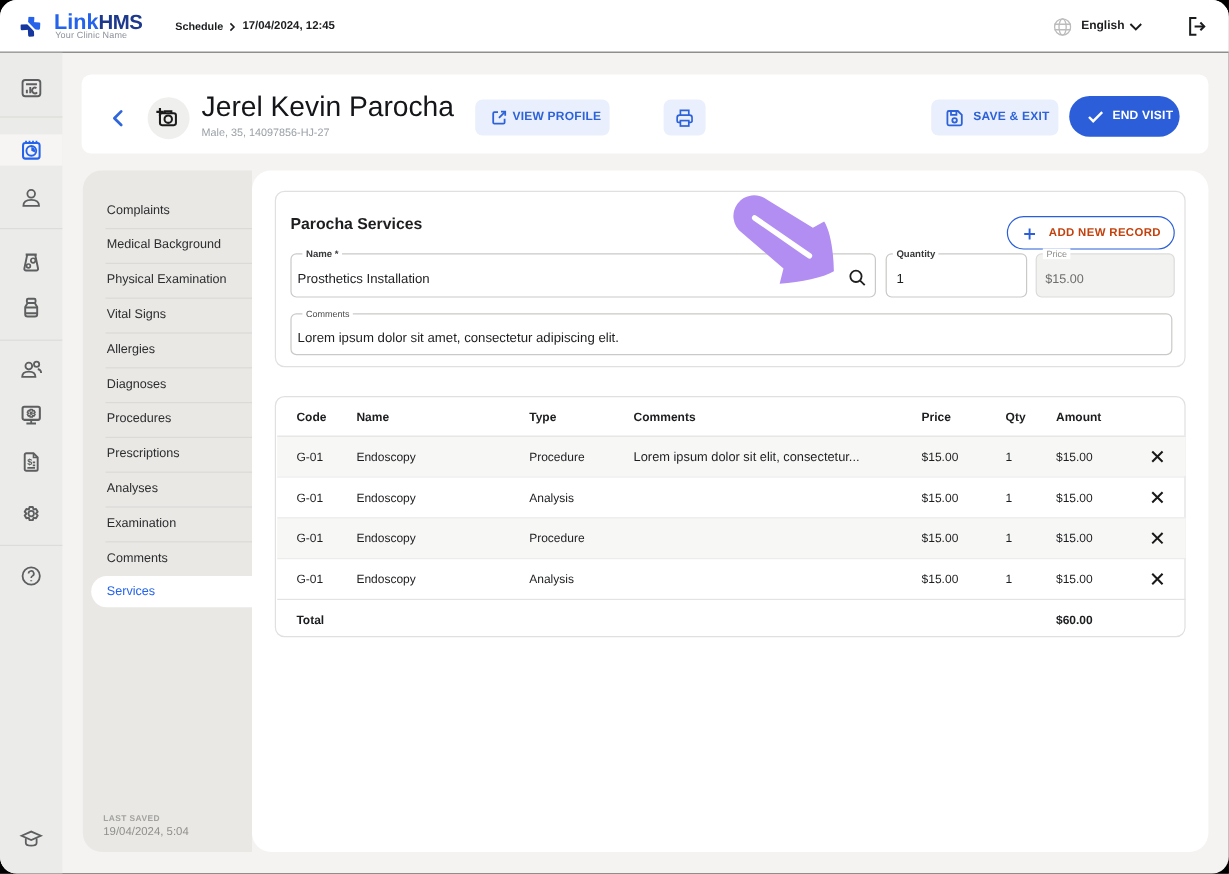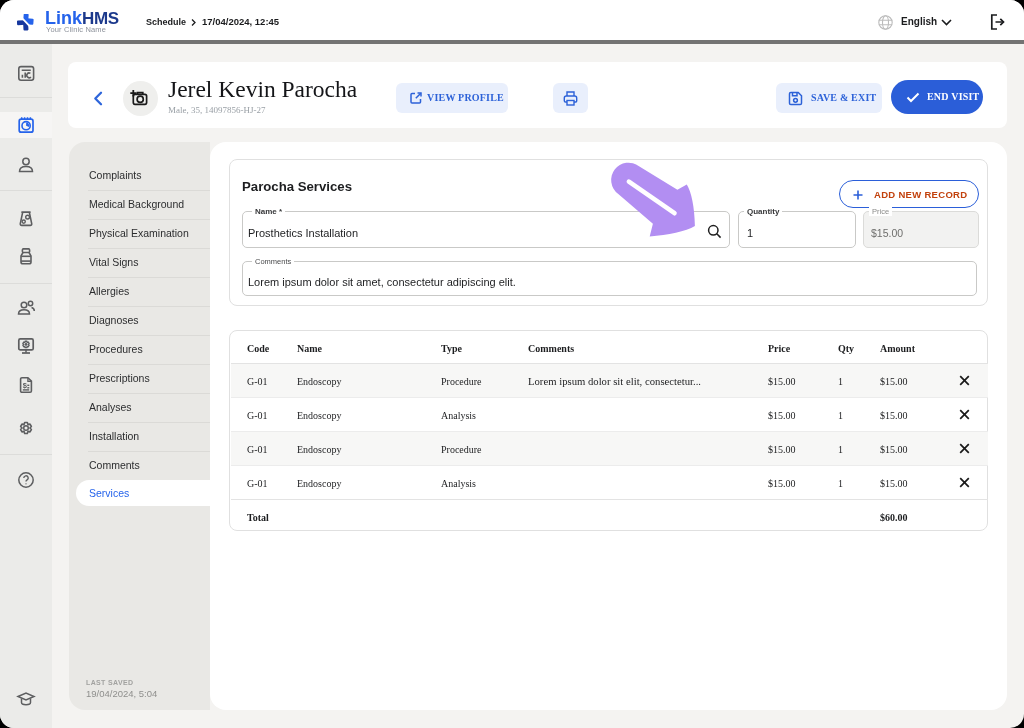--- a/index.html
+++ b/index.html
@@ -1,21 +1,21 @@
 <!DOCTYPE html>
 <html><head>
 <meta charset="utf-8">
 <style>
   * { margin:0; padding:0; box-sizing:border-box; }
   html,body { width:1024px; height:728px; background:#000; font-family:"Liberation Sans", sans-serif; }
   .app { position:absolute; left:0; top:0; width:1024px; height:728px; border-radius:14px; overflow:hidden; background:#f4f3f1; }
   .abs { position:absolute; }
 
   
-  .topbar { position:absolute; left:0; top:0; width:1024px; height:44px; background:#fff; border-bottom:4px solid #737373; }
+  .topbar { position:absolute; left:0; top:0; width:1024px; height:44px; background:#fff; border-bottom:1px solid #737373; }
   .logo-link { position:absolute; left:45px; top:9px; font-size:18px; line-height:18px; font-weight:bold; color:#2563eb; white-space:nowrap; }
   .logo-hms { color:#1c398c; font-size:17px; letter-spacing:-0.4px; }
   .logo-sub { position:absolute; left:46px; top:26px; font-size:7.5px; line-height:8px; color:#8d929b; letter-spacing:0.15px; white-space:nowrap; }
   .crumb-a { position:absolute; left:146px; top:17px; font-size:9px; line-height:10px; font-weight:bold; color:#1b1c1e; }
   .crumb-b { position:absolute; left:202px; top:17px; font-size:9.5px; line-height:10px; font-weight:600; color:#1b1c1e; }
   .tb-eng { position:absolute; left:901px; top:17px; font-size:10px; line-height:10px; font-weight:600; color:#1b1c1e; }
 
   
   .rail { position:absolute; left:0; top:44px; width:52px; height:684px; background:#ebebe9; }
   .rail-sep { position:absolute; left:0; width:52px; height:1px; background:#dcdcda; }
@@ -28,21 +28,21 @@
   .msep { position:absolute; left:19px; right:0; height:1px; background:#dbdad7; }
   .msel { position:absolute; left:7px; top:338px; width:134px; height:26px; background:#fff; border-radius:13px 0 0 13px; }
   .msel span { position:absolute; left:13px; top:7px; font-size:10.5px; line-height:12px; color:#2563eb; }
   .lastsaved1 { position:absolute; left:17px; top:537px; font-size:7px; line-height:8px; font-weight:bold; letter-spacing:0.35px; color:#a2a2a0; }
   .lastsaved2 { position:absolute; left:17px; top:547px; font-size:9.5px; line-height:10px; color:#8f8f8d; }
 
   
   .content { position:absolute; left:210px; top:142px; width:797px; height:568px; background:#fff; border-radius:16px; }
   .card { position:absolute; border:1px solid #e0e0e0; border-radius:8px; background:#fff; }
   .card1 { left:19px; top:17px; width:759px; height:147px; }
-  .card2 { left:19px; top:188px; width:759px; height:201px;font-family:Liberation Serif, serif; }
+  .card2 { left:19px; top:188px; width:759px; height:201px; }
 
   .ps-title { position:absolute; left:12px; top:19px; font-size:13.2px; line-height:16px; font-weight:600; color:#1d1e20; }
   .addbtn { position:absolute; left:609px; top:20px; width:140px; height:27.5px; border:1.5px solid #2b5fd9; border-radius:14px; color:#c2410c; }
   .addbtn span { position:absolute; left:34px; top:8.5px; font-size:9.5px; line-height:10px; font-weight:bold; letter-spacing:0.3px; white-space:nowrap; }
 
   .field { position:absolute; border:1px solid #c9c9c7; border-radius:5px; background:#fff; }
   .flabel { position:absolute; top:-5px; left:9px; font-size:8px; line-height:9px; font-weight:600; color:#37383a; background:#fff; padding:0 3px; white-space:nowrap; }
   .fval { position:absolute; left:5px; top:15px; font-size:11px; line-height:12px; color:#1d1e20; white-space:nowrap; }
   .f-name { left:12px; top:50.5px; width:488px; height:37.5px; }
   .f-qty  { left:508px; top:51px; width:118px; height:36.5px; }
@@ -196,40 +196,40 @@
   <div class="menu">
     <div class="mi" style="top:27px;">Complaints</div>
     <div class="mi" style="top:56px;">Medical Background</div>
     <div class="mi" style="top:85px;">Physical Examination</div>
     <div class="mi" style="top:114px;">Vital Signs</div>
     <div class="mi" style="top:143px;">Allergies</div>
     <div class="mi" style="top:172px;">Diagnoses</div>
     <div class="mi" style="top:201px;">Procedures</div>
     <div class="mi" style="top:230px;">Prescriptions</div>
     <div class="mi" style="top:259px;">Analyses</div>
-    <div class="mi" style="top:288px;">Installation</div>
+    <div class="mi" style="top:288px;">Examination</div>
     <div class="mi" style="top:317px;">Comments</div>
     <div class="msep" style="top:47.5px;"></div>
     <div class="msep" style="top:76.5px;"></div>
     <div class="msep" style="top:105.5px;"></div>
     <div class="msep" style="top:134.5px;"></div>
     <div class="msep" style="top:163.5px;"></div>
     <div class="msep" style="top:192.5px;"></div>
     <div class="msep" style="top:221.5px;"></div>
     <div class="msep" style="top:250.5px;"></div>
     <div class="msep" style="top:279.5px;"></div>
     <div class="msep" style="top:308.5px;"></div>
     <div class="msel">
         <span>Services</span>
       </div>
     <div class="lastsaved1">LAST SAVED</div>
     <div class="lastsaved2">19/04/2024, 5:04</div>
   </div>
 
-  <div class="abs" style="left:68px; top:62px; width:939px; height:66px; background:#fff; border-radius:8px;font-family:Liberation Serif, serif;">
+  <div class="abs" style="left:68px; top:62px; width:939px; height:66px; background:#fff; border-radius:8px;">
     <svg class="abs" style="left:25px; top:29px;" width="10" height="15" viewBox="0 0 10 15">
         <path d="M8,1.8 L2.3,7.5 L8,13.2" fill="none" stroke="#2f66db" stroke-width="2.3" stroke-linecap="round" stroke-linejoin="round"></path>
       </svg>
     <div class="abs" style="left:54.5px; top:19px; width:35px; height:35px; border-radius:50%; background:#efefed;"></div>
     <svg class="abs" style="left:62px; top:25px;" width="19" height="19" viewBox="0 0 19 19" fill="none" stroke="#1b1b1b" stroke-width="1.7">
       <path d="M3.3,2.9 V9.6 M0.3,6.2 H6.5" stroke-width="1.8"></path>
       <rect x="3.3" y="7.3" width="13.3" height="10" rx="1.7"></rect>
       <path d="M7.4,7.2 V5.7 H12.8 V7.2"></path>
       <circle cx="10.2" cy="12.3" r="3.1"></circle>
     </svg>

